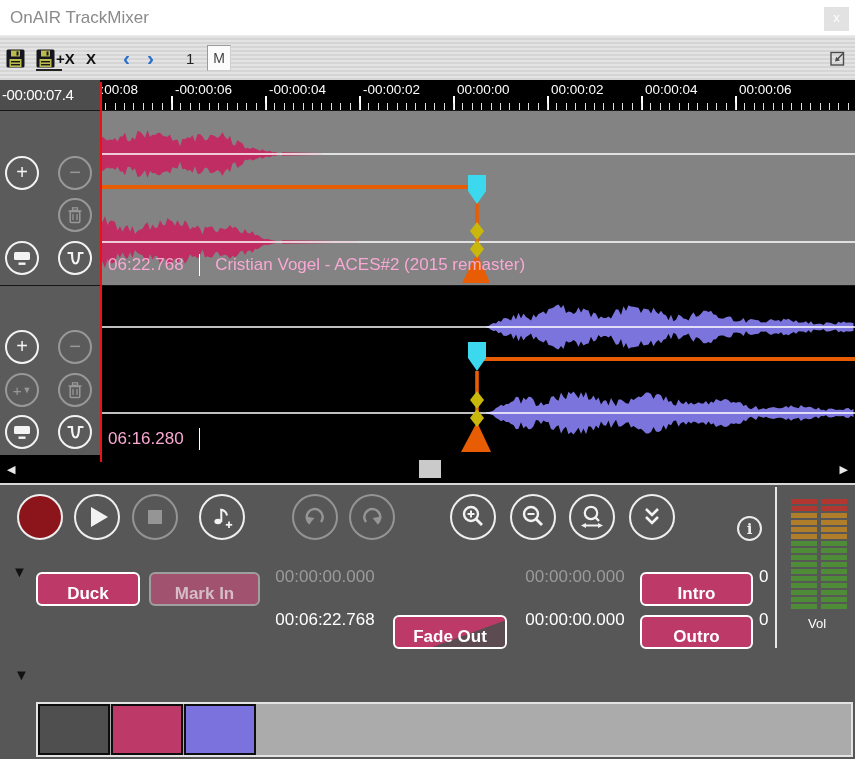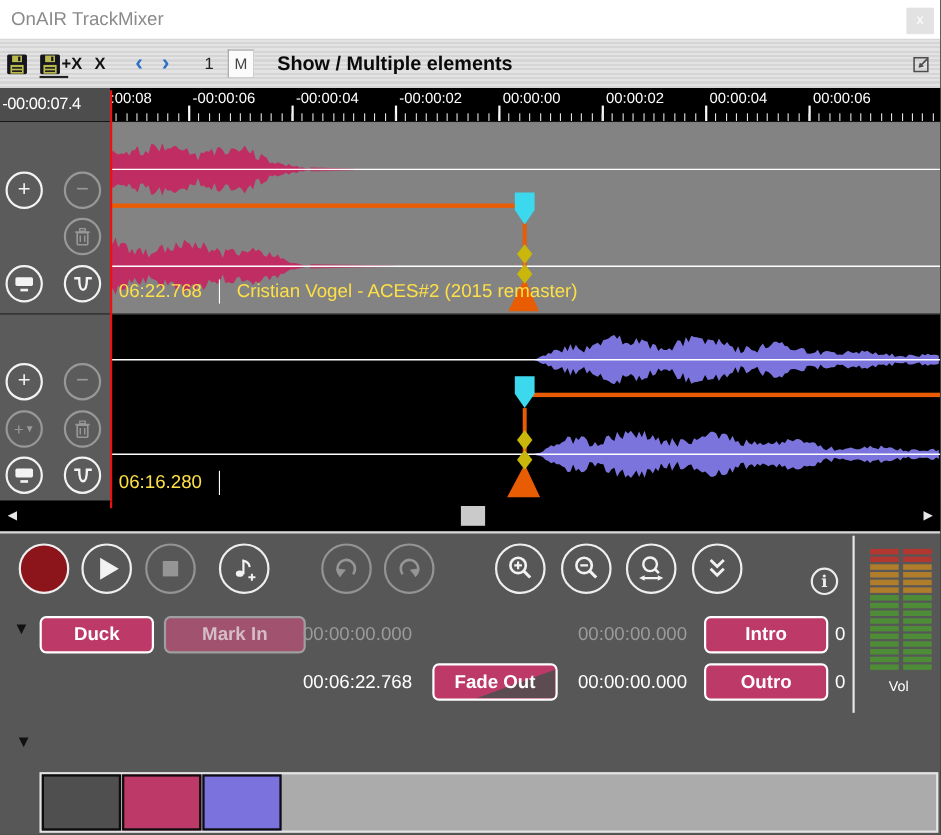--- a/index.html
+++ b/index.html
@@ -41,21 +41,21 @@
   .tick-minor{position:absolute;top:23px;width:1px;height:7px;background:#e0e0e0;}
 
   
   .track{position:absolute;left:0;width:855px;border-top:1px solid #161616;}
   .track-side{position:absolute;left:0;top:0;width:100px;height:100%;background:#5b5b5b;}
   .wave-area{position:absolute;left:100px;top:0;width:755px;height:100%;}
   .cbtn{position:absolute;width:34px;height:34px;border:2px solid #f3f3f3;border-radius:50%;
     color:#f3f3f3;display:flex;align-items:center;justify-content:center;background:transparent;}
   .cbtn .glyph{font-size:20px;line-height:1;margin-top:-2px;}
   .dim{opacity:.4;}
-  .track-label{position:absolute;display:flex;align-items:center;gap:15px;color:#fde047;font-size:17px;white-space:nowrap;z-index:6;}
+  .track-label{position:absolute;display:flex;align-items:center;gap:15px;color:#f9a8d4;font-size:17px;white-space:nowrap;z-index:6;}
   .lbl-sep{width:1.5px;height:22px;background:#fff;}
 
   
   .hscroll{position:absolute;left:0;top:455px;width:855px;height:28px;background:#000;}
   .hs-arrow{position:absolute;top:0;height:28px;line-height:28px;color:#e8e8e8;font-size:11px;}
   .hs-thumb{position:absolute;left:419px;top:5px;width:22px;height:18px;background:#cacaca;}
 
   
   .playhead{position:absolute;left:100px;top:82px;width:2px;height:374px;background:var(--playhead);z-index:20;}
   .playhead-tail{position:absolute;left:100px;top:456px;width:2px;height:6px;background:var(--playhead);z-index:20;}
@@ -69,21 +69,21 @@
   .rec{background:var(--rec);}
   .play-tri{width:0;height:0;border-left:17px solid #f2f2f2;border-top:10px solid transparent;border-bottom:10px solid transparent;margin-left:5px;}
   .stop-sq{width:14px;height:14px;background:#f2f2f2;}
   .info-btn{position:absolute;left:737px;top:516px;width:25px;height:25px;border:2px solid #ececec;border-radius:50%;
     color:#ececec;font-family:"DejaVu Serif",serif;font-size:15px;font-weight:bold;display:flex;align-items:center;justify-content:center;}
   .vdivider{position:absolute;left:775px;top:487px;width:2px;height:161px;background:#e6e6e6;}
 
   
   .expander{position:absolute;color:#111;font-size:15px;}
   .ebtn{position:absolute;height:34px;border:2px solid #fff;border-radius:6px;background:var(--pink);
-    color:#fff;font-weight:bold;font-size:17px;display:flex;align-items:center;justify-content:center;overflow:hidden;}
+    color:#fff;font-weight:bold;font-size:17px;display:flex;align-items:flex-end;justify-content:center;overflow:hidden;margin-top:12px;}
   .ebtn span{position:relative;z-index:3;}
   .ebtn-dim{background:var(--pink-dim);border-color:#9f9f9f;color:#d5bcc6;}
   .fadein-dim{background:linear-gradient(128deg,var(--pink-dim) 0 42%,#6f6f6f 58% 100%);color:#c2c2c2;}
   .fadeout::after{content:"";position:absolute;inset:0;background:#4f4f4f;opacity:.88;
     clip-path:polygon(100% 12%,100% 100%,34% 100%);z-index:1;}
   .crossfade{background:var(--purple);}
   .crossfade::before{content:"";position:absolute;inset:0;background:var(--pink);
     clip-path:polygon(0 0,72% 50%,0 100%);z-index:1;}
   .crossfade::after{content:"";position:absolute;inset:0;background:var(--pink);
     clip-path:polygon(100% 52%,100% 100%,46% 100%);z-index:2;}
@@ -148,21 +148,20 @@
     <div class="tb-item" style="left:123px;">
       <span class="tb-arrow">‹</span>
     </div>
     <div class="tb-item" style="left:147px;">
       <span class="tb-arrow">›</span>
     </div>
     <div class="tb-item" style="left:186px;">
       <span class="tb-num">1</span>
     </div>
     <div class="m-btn">M</div>
-    <div class="tb-heading">Show / Multiple elements</div>
     <div class="tb-item" style="right:8px;">
       <svg width="19" height="19" viewBox="0 0 19 19">
         <rect x="3" y="3.5" width="12.5" height="12.5" fill="none" stroke="#4c4c4c" stroke-width="1.4"></rect>
         <line x1="15" y1="4.5" x2="8.5" y2="11" stroke="#4c4c4c" stroke-width="1.6"></line>
         <polygon points="7,12.5 12,11.5 8.2,7.8" fill="#4c4c4c"></polygon>
       </svg>
     </div>
   </div>
 
   <div class="ruler-row">
@@ -445,21 +444,21 @@
       </svg>
     </div>
   </div>
   <div class="info-btn">i</div>
   <div class="vdivider"></div>
 
   <span class="expander" style="left:12px;top:563px;">▼</span>
   <div class="ebtn" style="left:36px;top:560px;width:104px;">
       <span>Duck</span>
     </div>
-  <div class="ebtn ebtn-dim" style="left:149px;top:560px;width:129px;">
+  <div class="ebtn ebtn-dim" style="left:149px;top:560px;width:111px;">
       <span>Mark In</span>
     </div>
   <div class="eval eval-dim" style="left:262px;top:560px;width:126px;">00:00:00.000</div>
   <div class="eval eval-dim" style="left:512px;top:560px;width:126px;">00:00:00.000</div>
   <div class="ebtn" style="left:640px;top:560px;width:113px;">
       <span>Intro</span>
     </div>
   <div class="count" style="left:759px;top:560px;">0</div>
 
   <div class="eval eval-on" style="left:262px;top:603px;width:126px;">00:06:22.768</div>

